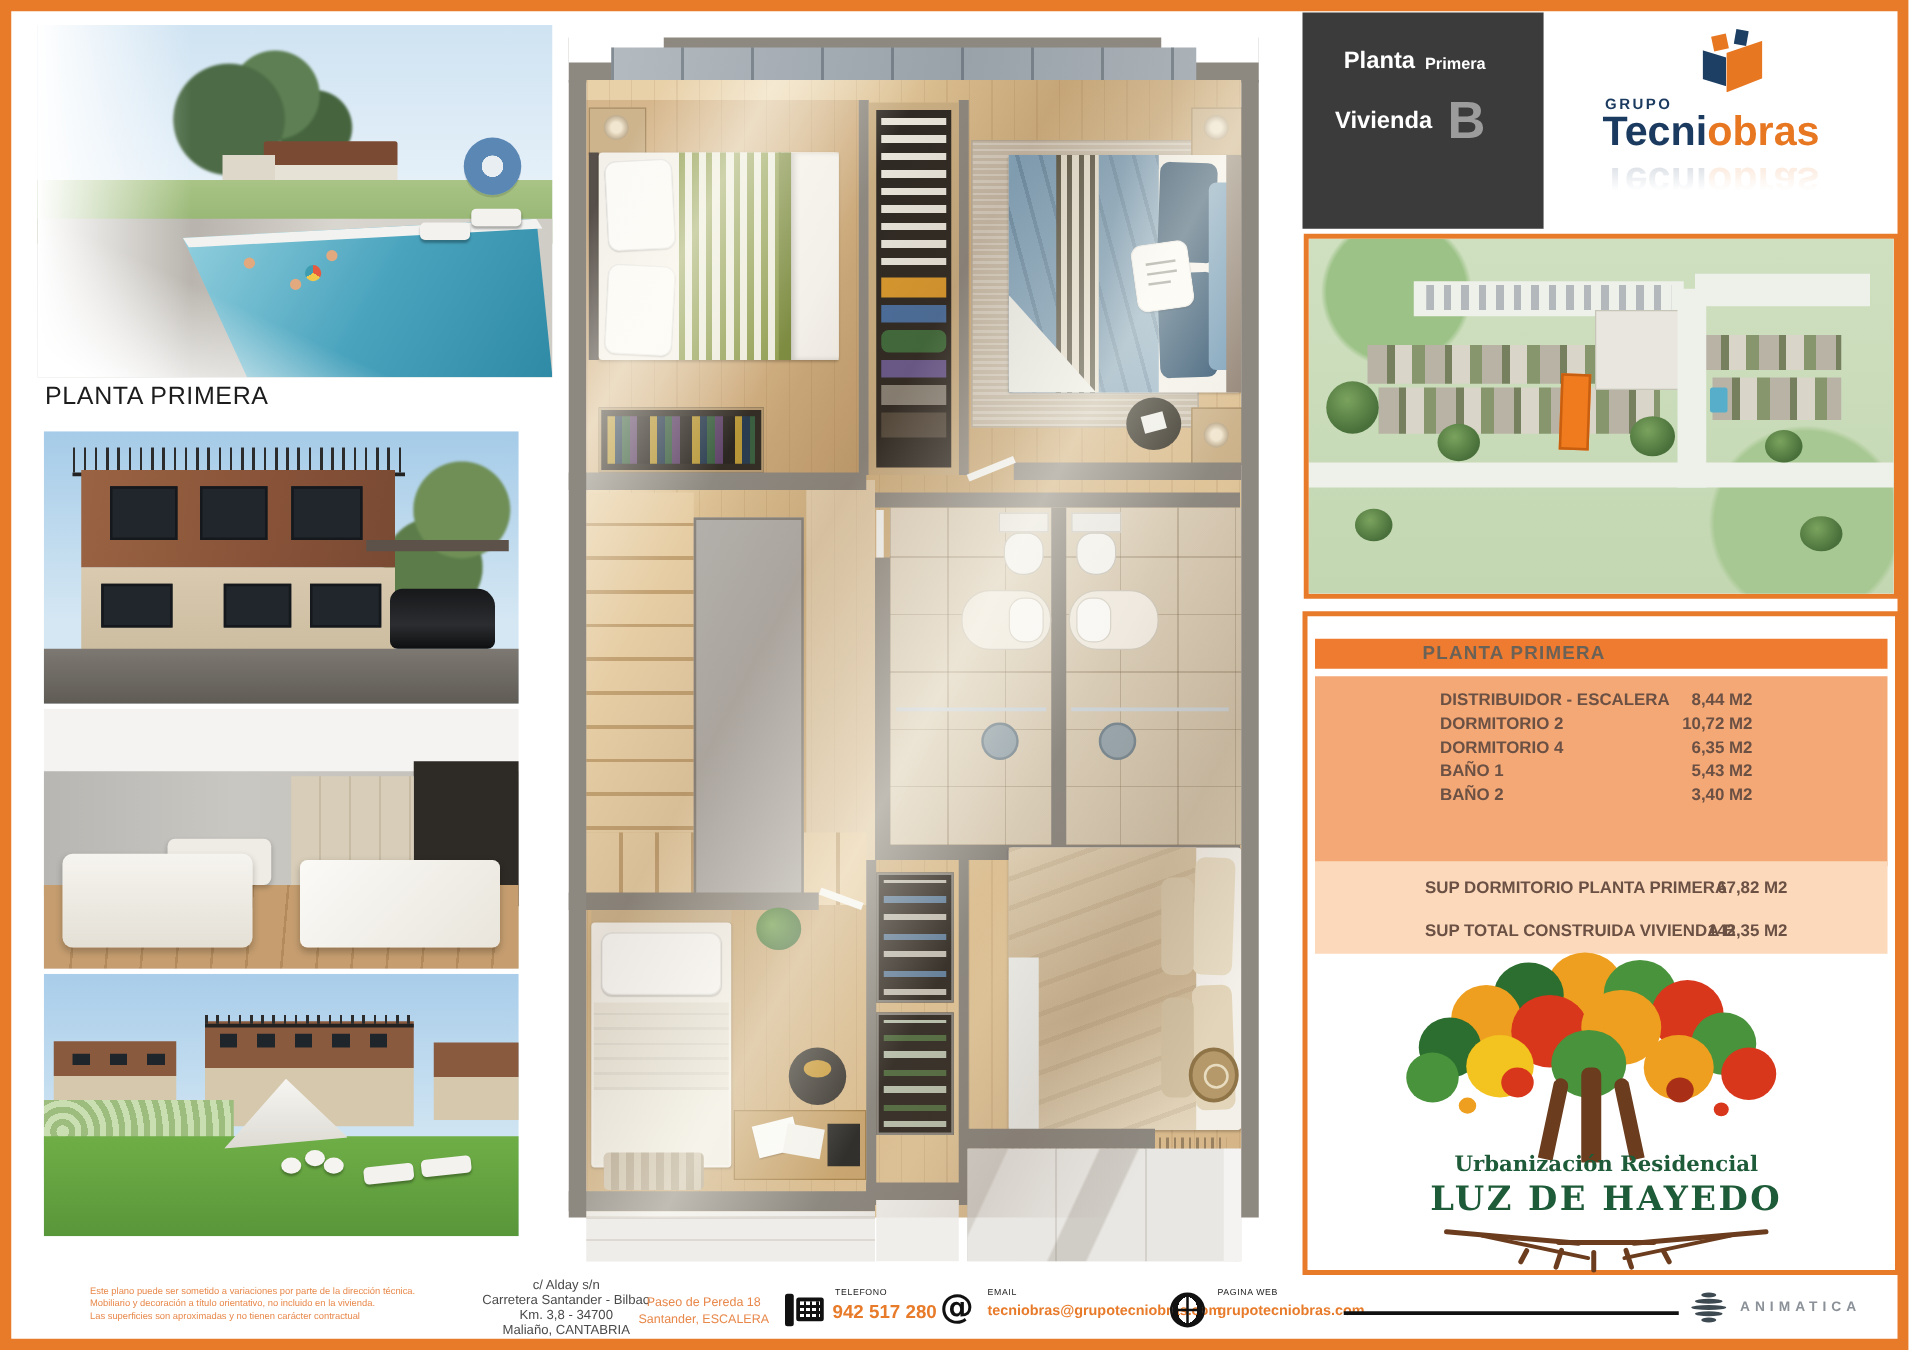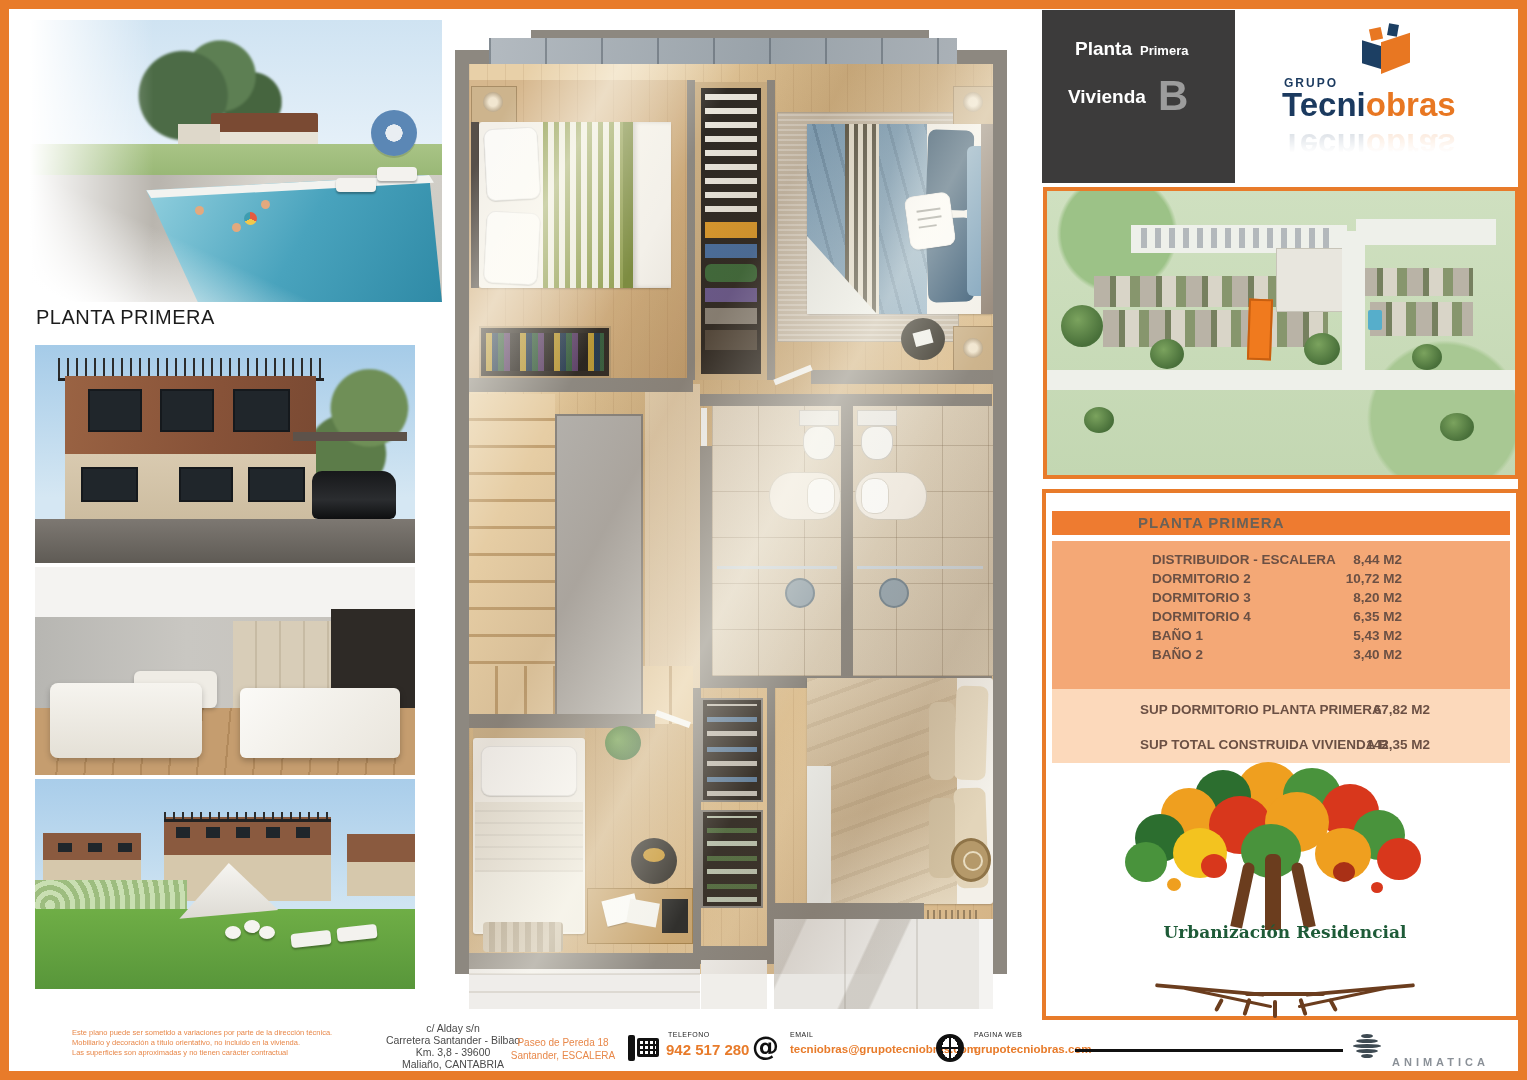--- a/index.html
+++ b/index.html
@@ -146,21 +146,21 @@
      mask-image:repeating-linear-gradient(0deg,#000 0 3px,transparent 3px 5px);}
   .at-icon{position:absolute;left:752px;top:1030px;font-size:27px;font-weight:bold;color:#111;font-family:"DejaVu Sans",sans-serif;}
   .globe-icon{position:absolute;left:936px;top:1034px;width:28px;height:28px;border:2.5px solid #111;border-radius:50%;box-sizing:border-box;
      background:
       linear-gradient(#111,#111) center/100% 2px no-repeat,
       linear-gradient(#111,#111) center/2px 100% no-repeat,
       radial-gradient(ellipse 38% 50% at 50% 50%,transparent 0 86%,#111 87% 100%);}
   .sepline{position:absolute;left:1075px;top:1049px;width:268px;height:3px;background:#111;}
   .ani-icon{position:absolute;left:1352px;top:1034px;width:30px;height:26px;display:flex;flex-direction:column;align-items:center;gap:1px;}
   .ani-icon div{background:#3e4a52;border-radius:50%;}
-  .ani-text{position:absolute;left:1392px;top:1040px;font-size:11px;letter-spacing:4px;color:#8b9198;font-weight:bold;margin-top:16px;}
+  .ani-text{position:absolute;left:1392px;top:1040px;font-size:11px;letter-spacing:4px;color:#8b9198;font-weight:bold;}
   .title{position:absolute;left:36px;top:306px;font-size:20px;color:#1c1c1c;letter-spacing:.5px;}
   .refl{transform:scaleY(-1);opacity:.22;
      -webkit-mask-image:linear-gradient(to bottom,rgba(0,0,0,0) 30%,rgba(0,0,0,.9) 100%);
      mask-image:linear-gradient(to bottom,rgba(0,0,0,0) 30%,rgba(0,0,0,.9) 100%);}
 </style>
 </head>
 <body>
 
 <div id="canvas">
   <div class="frame"></div>
@@ -448,24 +448,20 @@
     <div class="trows">
       <div class="trow">
           <span class="tlabel">DISTRIBUIDOR - ESCALERA</span>
           <span class="tvalue">8,44 M2</span>
         </div>
       <div class="trow">
           <span class="tlabel">DORMITORIO 2</span>
           <span class="tvalue">10,72 M2</span>
         </div>
       <div class="trow">
-          <span class="tlabel">DORMITORIO 3</span>
-          <span class="tvalue">8,20 M2</span>
-        </div>
-      <div class="trow">
           <span class="tlabel">DORMITORIO 4</span>
           <span class="tvalue">6,35 M2</span>
         </div>
       <div class="trow">
           <span class="tlabel">BAÑO 1</span>
           <span class="tvalue">5,43 M2</span>
         </div>
       <div class="trow">
           <span class="tlabel">BAÑO 2</span>
           <span class="tvalue">3,40 M2</span>
@@ -503,20 +499,21 @@
       <div class="leaf" style="left:208px;top:100px;width:22px;height:20px;background:#a93016;"></div>
       <div class="leaf" style="left:42px;top:116px;width:14px;height:13px;background:#ef9f1f;"></div>
       <div class="leaf" style="left:246px;top:120px;width:12px;height:11px;background:#d8371c;"></div>
     </div>
     <div>
       <div class="trunk" style="left:140px;top:92px;width:16px;height:76px;"></div>
       <div class="trunk" style="left:112px;top:100px;width:12px;height:66px;transform:rotate(12deg);"></div>
       <div class="trunk" style="left:172px;top:100px;width:12px;height:66px;transform:rotate(-12deg);"></div>
     </div>
     <div class="tree-t1" style="top:160px;">Urbanización Residencial</div>
+    <div class="tree-t2" style="top:182px;">LUZ DE HAYEDO</div>
     <div>
       <div class="root" style="left:30px;top:226px;width:110px;height:4px;transform:rotate(5deg);"></div>
       <div class="root" style="left:180px;top:226px;width:110px;height:4px;transform:rotate(-5deg);"></div>
       <div class="root" style="left:58px;top:234px;width:90px;height:3px;transform:rotate(12deg);"></div>
       <div class="root" style="left:172px;top:234px;width:90px;height:3px;transform:rotate(-12deg);"></div>
       <div class="root" style="left:120px;top:230px;width:80px;height:4px;"></div>
       <div class="root" style="left:120px;top:236px;width:4px;height:18px;transform:rotate(18deg);"></div>
       <div class="root" style="left:148px;top:238px;width:4px;height:18px;"></div>
       <div class="root" style="left:176px;top:236px;width:4px;height:18px;transform:rotate(-18deg);"></div>
       <div class="root" style="left:92px;top:236px;width:4px;height:14px;transform:rotate(28deg);"></div>
@@ -526,21 +523,21 @@
 
   <div class="disc">
     <div>Este plano puede ser sometido a variaciones por parte de la dirección técnica.</div>
     <div>Mobiliario y decoración a título orientativo, no incluido en la vivienda.</div>
     <div>Las superficies son aproximadas y no tienen carácter contractual</div>
   </div>
 
   <div class="addr1">
     <div>c/ Alday s/n</div>
     <div>Carretera Santander - Bilbao</div>
-    <div>Km. 3,8 - 39600</div>
+    <div>Km. 3,8 - 34700</div>
     <div>Maliaño, CANTABRIA</div>
   </div>
 
   <div class="addr2">
     <div>Paseo de Pereda 18</div>
     <div>Santander, ESCALERA</div>
   </div>
 
   <div class="phone-icon">
     <div class="phone-bar"></div>

